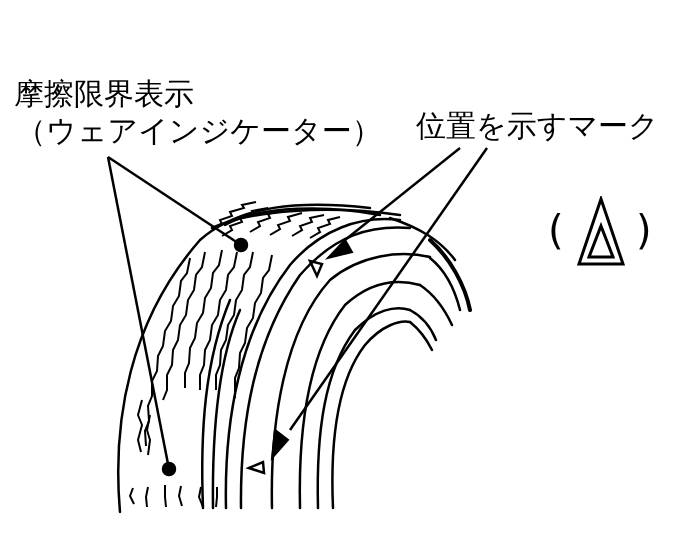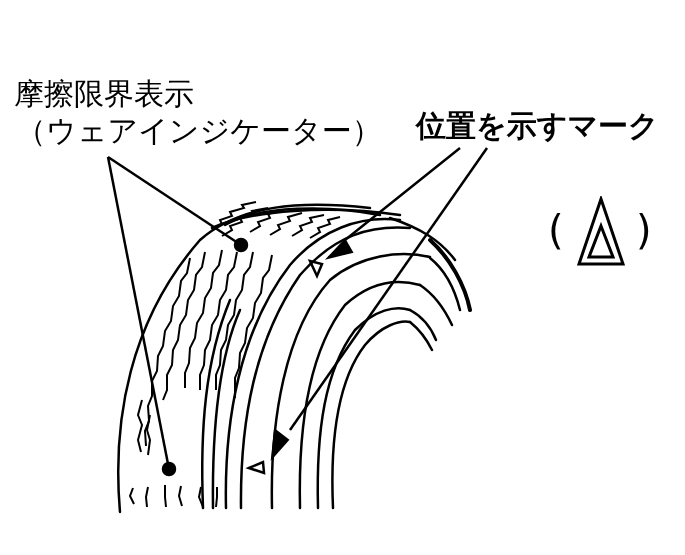--- a/index.html
+++ b/index.html
@@ -1,21 +1,21 @@
 <!DOCTYPE html>
 <html><head>
 <meta charset="utf-8">
 <style>
   html, body { margin:0; padding:0; background:#ffffff; }
   body { width:685px; height:555px; position:relative; overflow:hidden;
          font-family:"DejaVu Sans", sans-serif; color:#000; }
   .label { position:absolute; font-size:30px; line-height:36px; white-space:nowrap; letter-spacing:0px; }
   #lbl-wear-1 { left:14px; top:76px; }
   #lbl-wear-2 { left:16px; top:113px; }
-  #lbl-pos { left:416px; top:108px;font-weight:bold; }
+  #lbl-pos { left:416px; top:108px; }
   #legend { position:absolute; left:548px; top:196px; width:110px; height:72px; }
   .paren { position:absolute; font-size:40px; line-height:60px; top:4px; }
   svg#diagram { position:absolute; left:0; top:0; }
 </style>
 </head>
 <body>
 
 <div class="label" id="lbl-wear-1">摩擦限界表示</div>
 <div class="label" id="lbl-wear-2">（ウェアインジケーター）</div>
 <div class="label" id="lbl-pos">位置を示すマーク</div>

